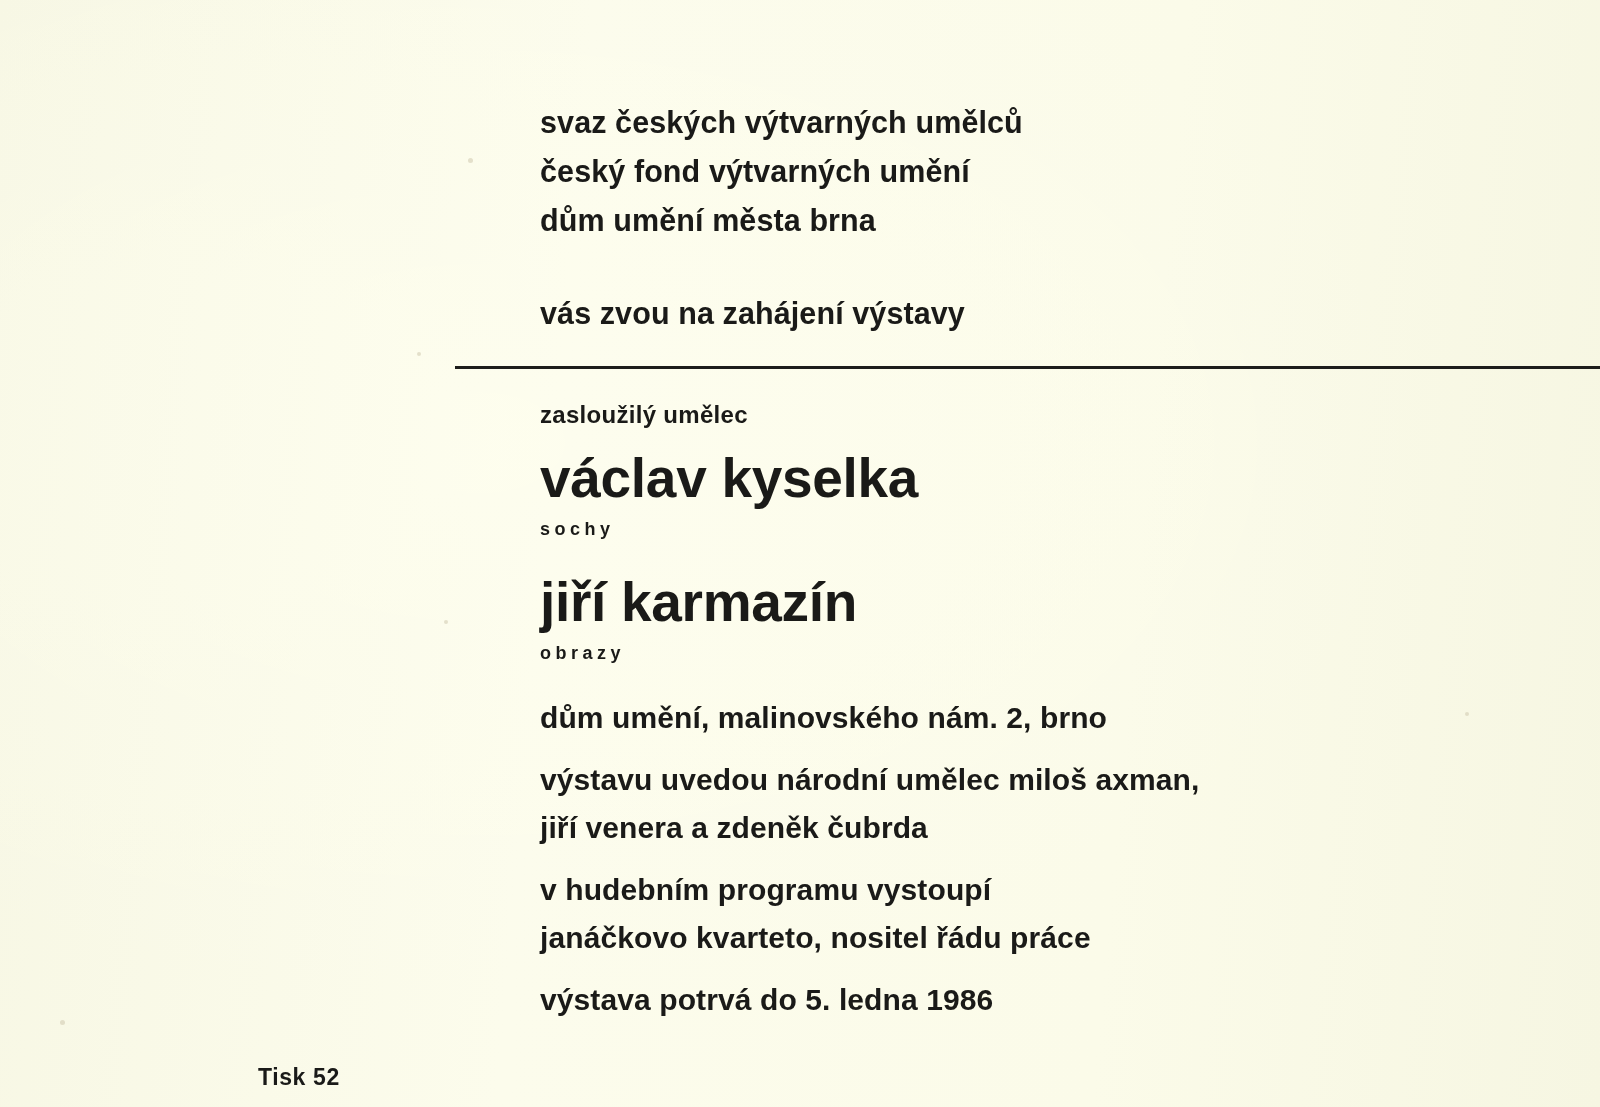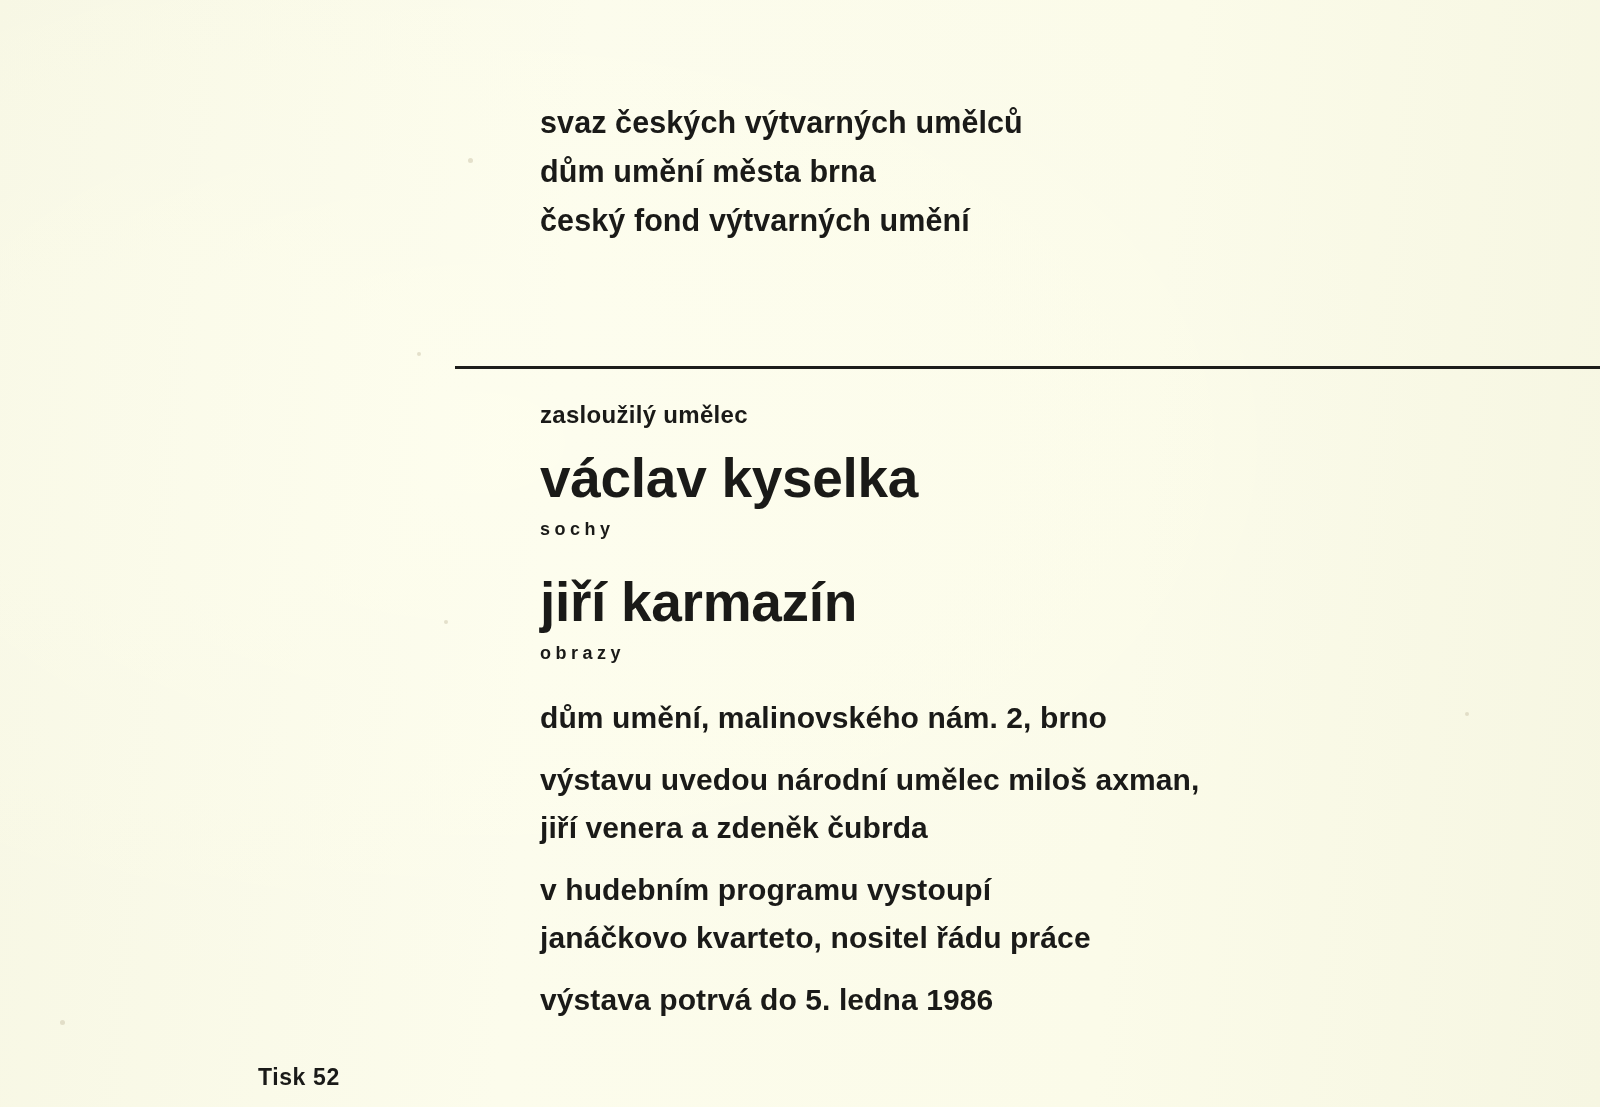--- a/index.html
+++ b/index.html
@@ -124,23 +124,24 @@
 <div class="speck" style="left:468px;top:158px;width:5px;height:5px;"></div>
 <div class="speck" style="left:417px;top:352px;width:4px;height:4px;"></div>
 <div class="speck" style="left:444px;top:620px;width:4px;height:4px;"></div>
 <div class="speck" style="left:60px;top:1020px;width:5px;height:5px;"></div>
 <div class="speck" style="left:1465px;top:712px;width:4px;height:4px;"></div>
 
 <div class="content">
 
   <div class="invite-block">
     <div class="invite-line">svaz českých výtvarných umělců</div>
+    <div class="invite-line">český fond výtvarných umění</div>
     <div class="invite-line">dům umění města brna</div>
-    <div class="invite-line">český fond výtvarných umění</div>
     <div class="invite-gap"></div>
+    <div class="invite-line">vás zvou na zahájení výstavy</div>
   </div>
 
   <div class="main-block">
     <div class="kicker">zasloužilý umělec</div>
     <div class="artist-name">václav kyselka</div>
     <div class="medium">sochy</div>
 
     <div class="artist-name second">jiří karmazín</div>
     <div class="medium">obrazy</div>
 

